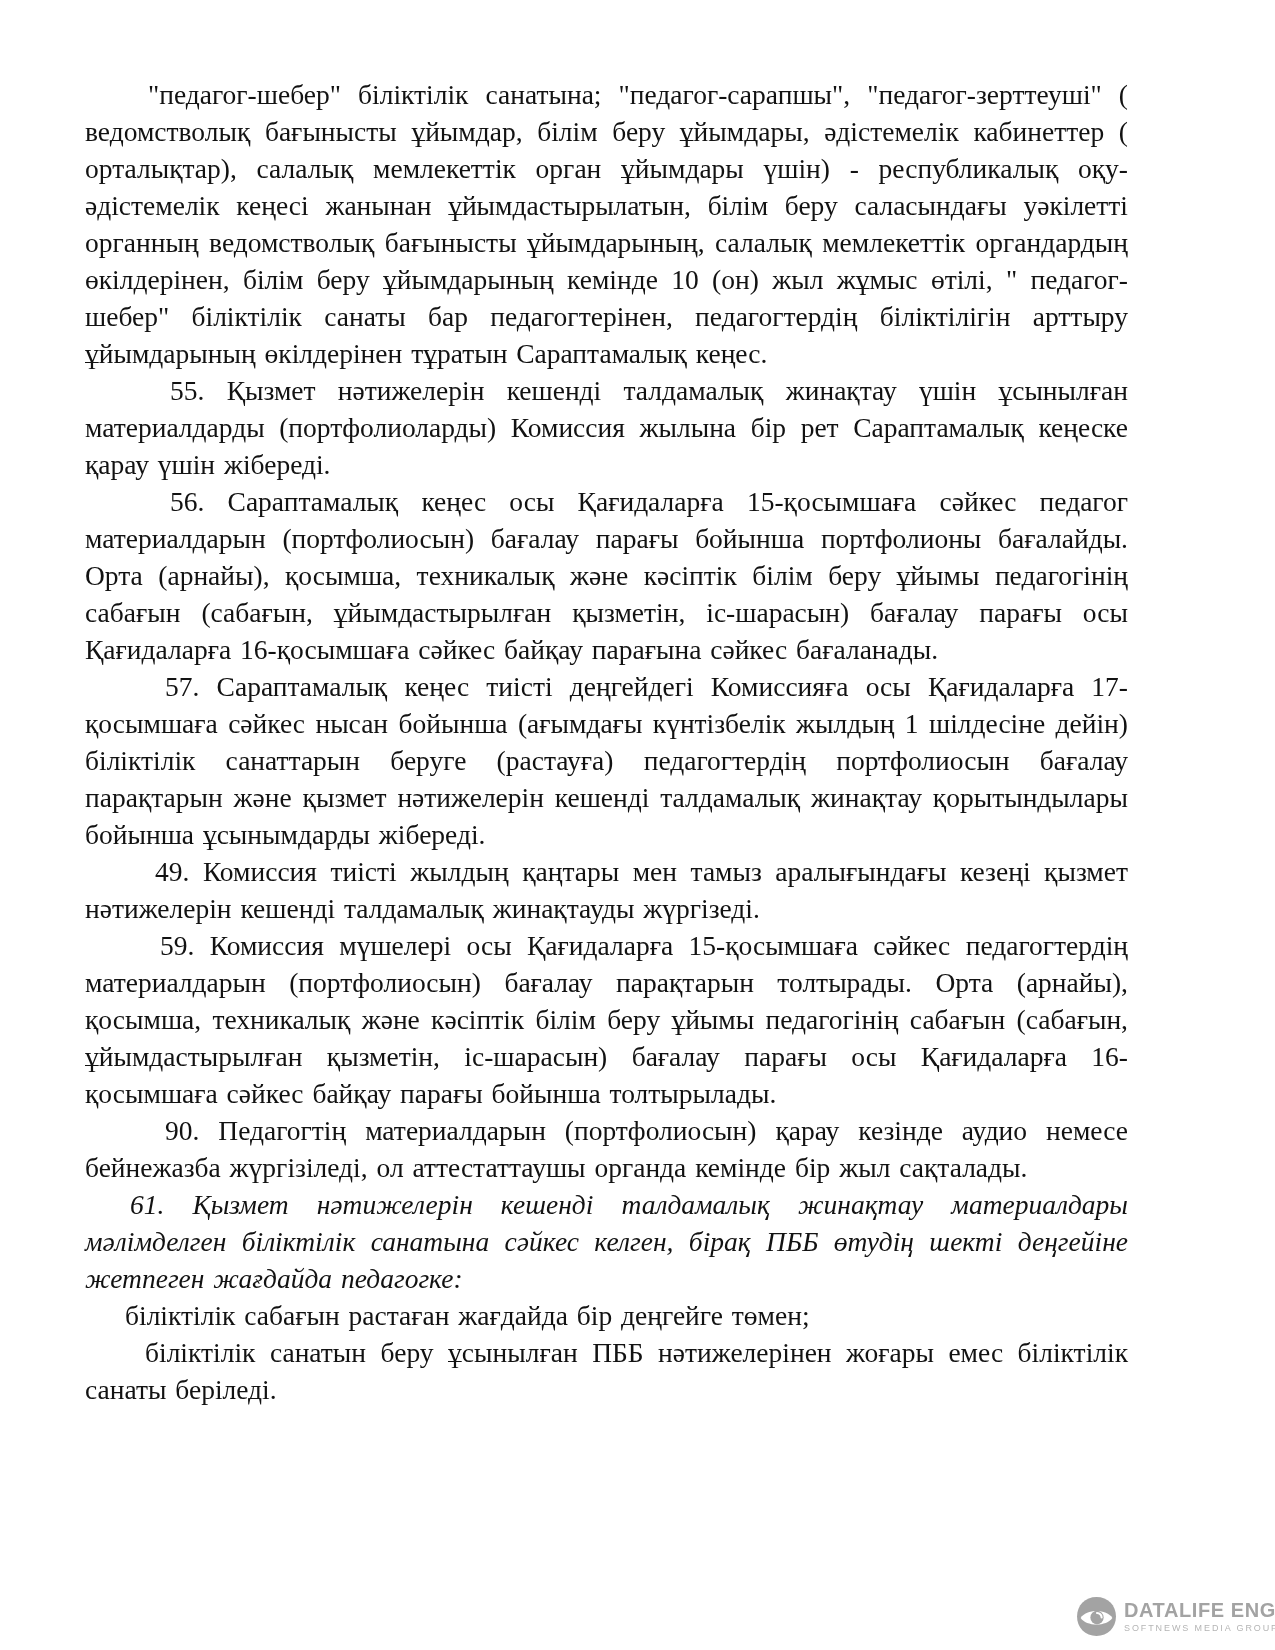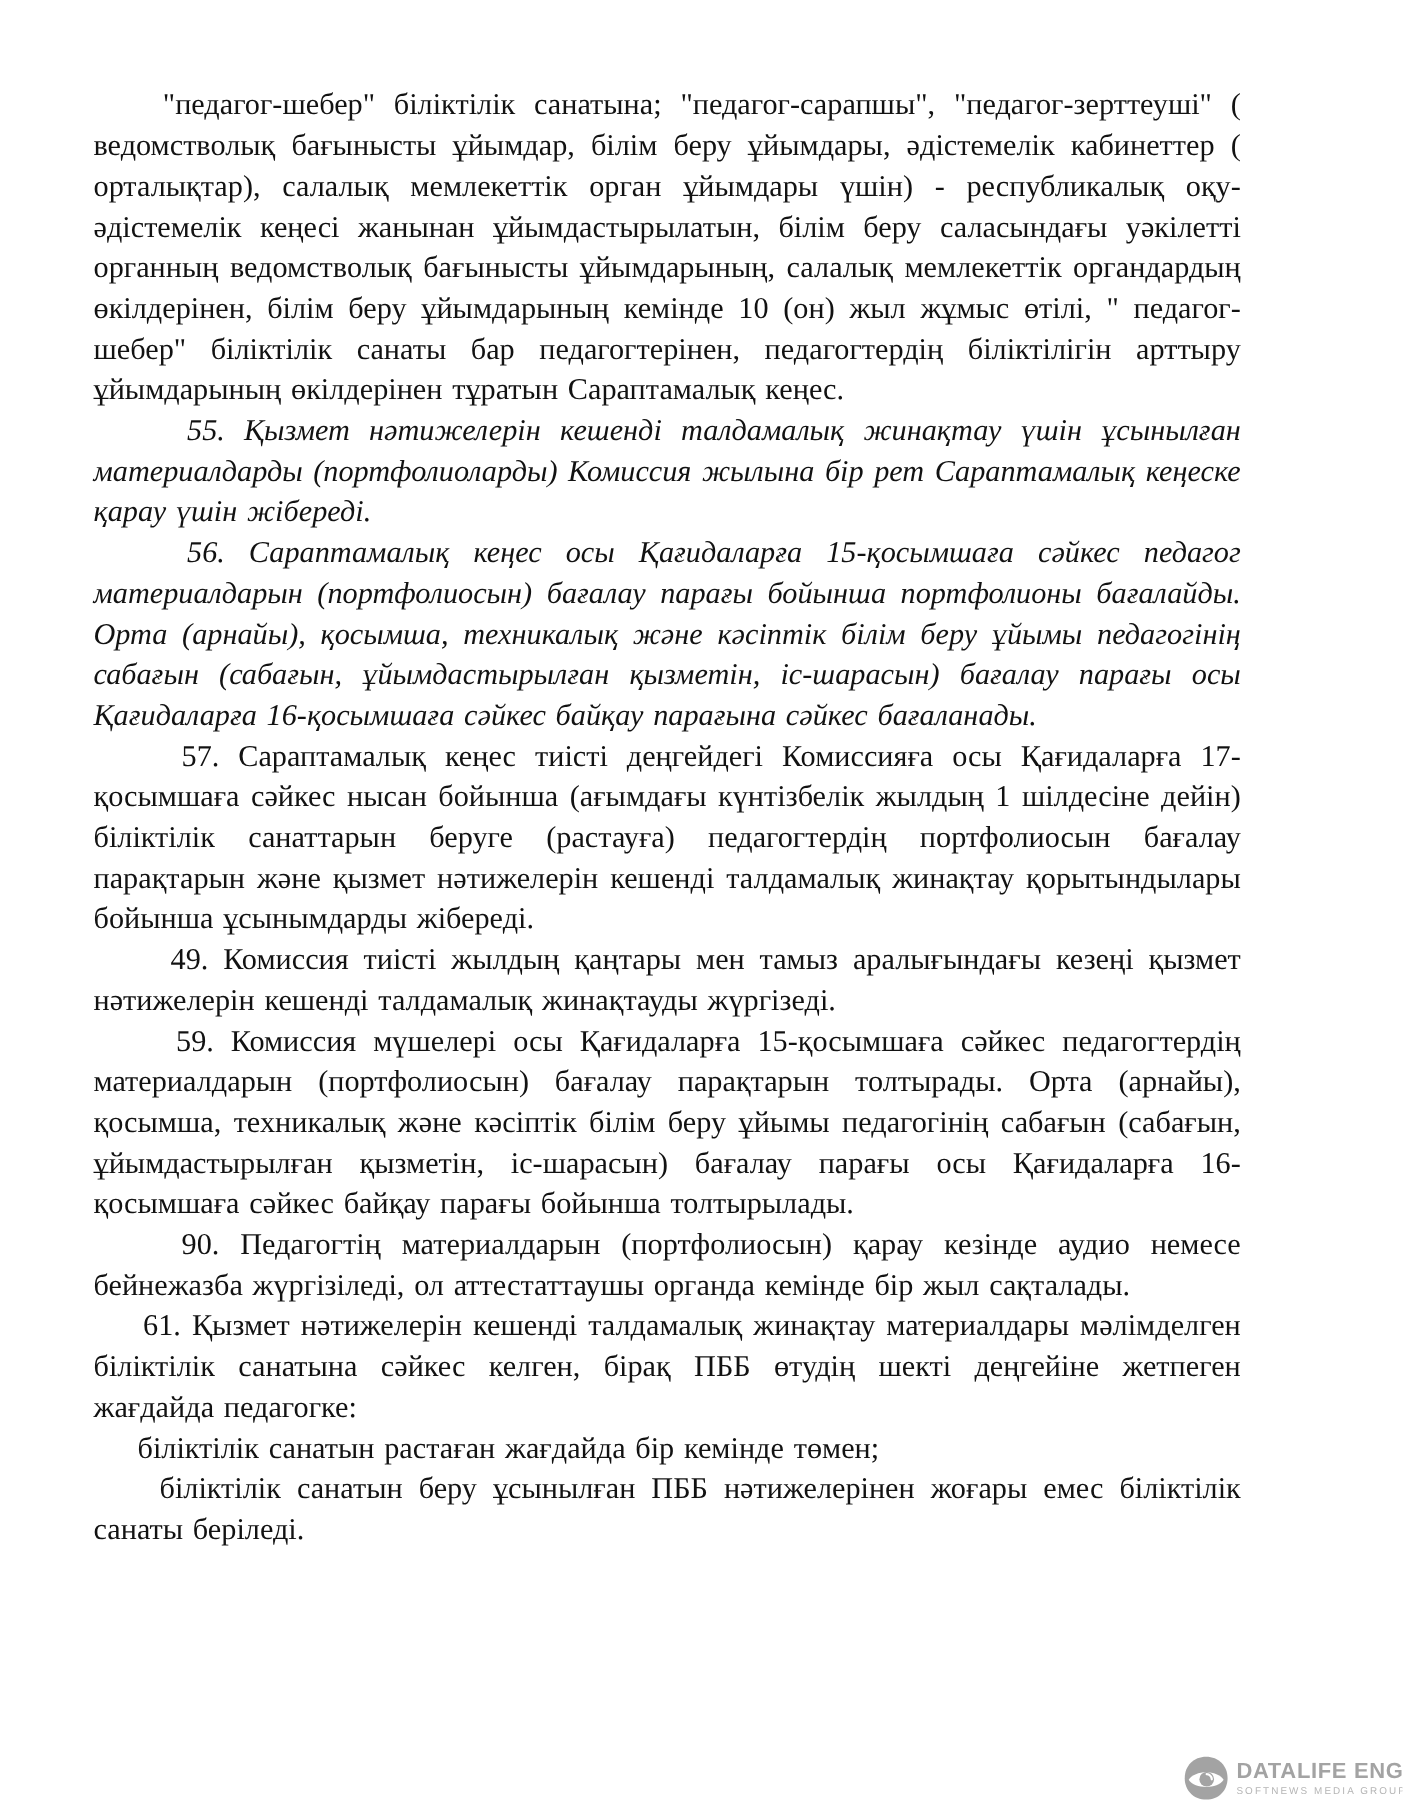--- a/index.html
+++ b/index.html
@@ -24,26 +24,26 @@
   .page-text p {
     margin: 0;
     padding: 0;
     text-align: justify;
     font-size: 27.5px;
     line-height: 37px;
     word-spacing: 2px;
   }
   
   .ind-63 { text-indent: 63px; }
-  .ind-85 { text-indent: 85px; font-style: italic; }
+  .ind-85 { text-indent: 85px; }
   .ind-80 { text-indent: 80px; }
   .ind-75 { text-indent: 75px; }
   .ind-70 { text-indent: 70px; }
   .ind-60 { text-indent: 60px; }
-  .ind-45 { text-indent: 45px; }
+  .ind-45 { text-indent: 45px; font-style: italic; }
   .ind-40 { text-indent: 40px; }
 
   .watermark {
     position: absolute;
     left: 1076px;
     top: 1596px;
     display: flex;
     align-items: flex-start;
     gap: 7px;
     font-family: "Liberation Sans", "DejaVu Sans", sans-serif;
@@ -81,21 +81,21 @@
 
 <div class="page-text">
   <p class="ind-63">"педагог-шебер" біліктілік санатына; "педагог-сарапшы", "педагог-зерттеуші" ( ведомстволық бағынысты ұйымдар, білім беру ұйымдары, әдістемелік кабинеттер ( орталықтар), салалық мемлекеттік орган ұйымдары үшін) - республикалық оқу-әдістемелік кеңесі жанынан ұйымдастырылатын, білім беру саласындағы уәкілетті органның ведомстволық бағынысты ұйымдарының, салалық мемлекеттік органдардың өкілдерінен, білім беру ұйымдарының кемінде 10 (он) жыл жұмыс өтілі, " педагог-шебер" біліктілік санаты бар педагогтерінен, педагогтердің біліктілігін арттыру ұйымдарының өкілдерінен тұратын Сараптамалық кеңес.</p>
   <p class="ind-85">55. Қызмет нәтижелерін кешенді талдамалық жинақтау үшін ұсынылған материалдарды (портфолиоларды) Комиссия жылына бір рет Сараптамалық кеңеске қарау үшін жібереді.</p>
   <p class="ind-85">56. Сараптамалық кеңес осы Қағидаларға 15-қосымшаға сәйкес педагог материалдарын (портфолиосын) бағалау парағы бойынша портфолионы бағалайды. Орта (арнайы), қосымша, техникалық және кәсіптік білім беру ұйымы педагогінің сабағын (сабағын, ұйымдастырылған қызметін, іс-шарасын) бағалау парағы осы Қағидаларға 16-қосымшаға сәйкес байқау парағына сәйкес бағаланады.</p>
   <p class="ind-80">57. Сараптамалық кеңес тиісті деңгейдегі Комиссияға осы Қағидаларға 17-қосымшаға сәйкес нысан бойынша (ағымдағы күнтізбелік жылдың 1 шілдесіне дейін) біліктілік санаттарын беруге (растауға) педагогтердің портфолиосын бағалау парақтарын және қызмет нәтижелерін кешенді талдамалық жинақтау қорытындылары бойынша ұсынымдарды жібереді.</p>
   <p class="ind-70">49. Комиссия тиісті жылдың қаңтары мен тамыз аралығындағы кезеңі қызмет нәтижелерін кешенді талдамалық жинақтауды жүргізеді.</p>
   <p class="ind-75">59. Комиссия мүшелері осы Қағидаларға 15-қосымшаға сәйкес педагогтердің материалдарын (портфолиосын) бағалау парақтарын толтырады. Орта (арнайы), қосымша, техникалық және кәсіптік білім беру ұйымы педагогінің сабағын (сабағын, ұйымдастырылған қызметін, іс-шарасын) бағалау парағы осы Қағидаларға 16-қосымшаға сәйкес байқау парағы бойынша толтырылады.</p>
   <p class="ind-80">90. Педагогтің материалдарын (портфолиосын) қарау кезінде аудио немесе бейнежазба жүргізіледі, ол аттестаттаушы органда кемінде бір жыл сақталады.</p>
   <p class="ind-45">61. Қызмет нәтижелерін кешенді талдамалық жинақтау материалдары мәлімделген біліктілік санатына сәйкес келген, бірақ ПББ өтудің шекті деңгейіне жетпеген жағдайда педагогке:</p>
-  <p class="ind-40">біліктілік санатын растаған жағдайда бір кемінде төмен;</p>
+  <p class="ind-40">біліктілік сабағын растаған жағдайда бір деңгейге төмен;</p>
   <p class="ind-60">біліктілік санатын беру ұсынылған ПББ нәтижелерінен жоғары емес біліктілік санаты беріледі.</p>
 </div>
 
 <div class="watermark">
   <svg class="logo-icon" viewBox="0 0 40 40" xmlns="http://www.w3.org/2000/svg" aria-hidden="true">
     <path fill="#a3a3a3" d="M20 1 C31 1 39 9 39 20 C39 31 31 39 20 39 C9 39 1 31 1 20 C1 9 9 1 20 1 Z"></path>
     <path fill="#ffffff" d="M4.5 21.5 C10 12.5 30 12.5 35.5 21.5 C30 30 10 30 4.5 21.5 Z"></path>
     <circle cx="20.5" cy="21" r="6.5" fill="#a3a3a3"></circle>
     <path d="M20.5 16.5 A4.5 4.5 0 0 1 25 21" stroke="#ffffff" stroke-width="2" fill="none" stroke-linecap="round"></path>
   </svg>

